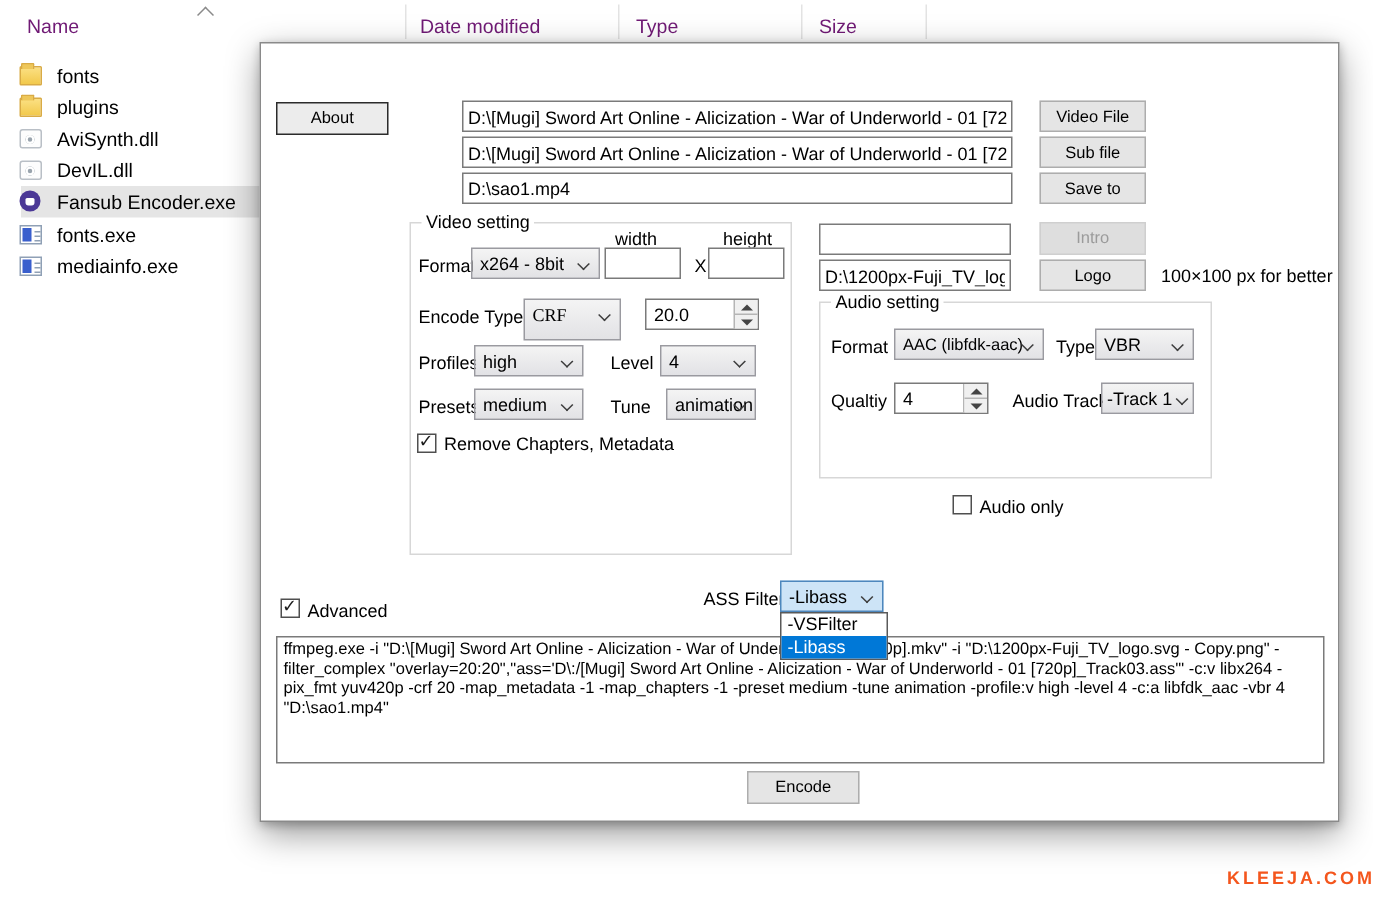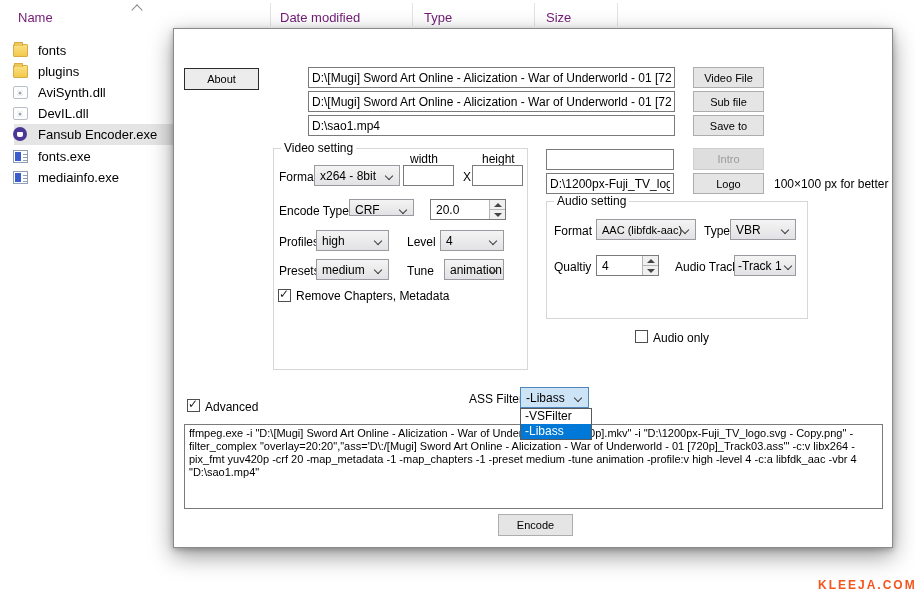--- a/index.html
+++ b/index.html
@@ -159,21 +159,21 @@
     <div class="combo" style="left:40px; top:16px; width:86px; height:21px;">
       <span class="cv">x264 - 8bit</span>
       <span class="chev"></span>
     </div>
     <input class="field" style="left: 129px; top: 16px; width: 51px; height: 21px;" value="">
     <div class="lbl" style="left:189px; top:21px;">X</div>
 
     <input class="field" style="left: 198px; top: 16px; width: 51px; height: 21px;" value="">
 
     <div class="lbl" style="left:5px; top:55px;">Encode Type</div>
-    <div class="combo" style="left:75px; top:50px; width:65px; height:17px;">
+    <div class="combo" style="left:75px; top:50px; width:65px; height:28px;font-family:Liberation Serif, serif;">
       <span class="cv">CRF</span>
       <span class="chev"></span>
     </div>
     <div class="spinner" style="left:156px; top:50px; width:76px; height:21px;">
       <span class="sv">20.0</span>
       <span class="spinbtns">
           <div class="up"></div>
           <div class="dn"></div>
         </span>
     </div>

